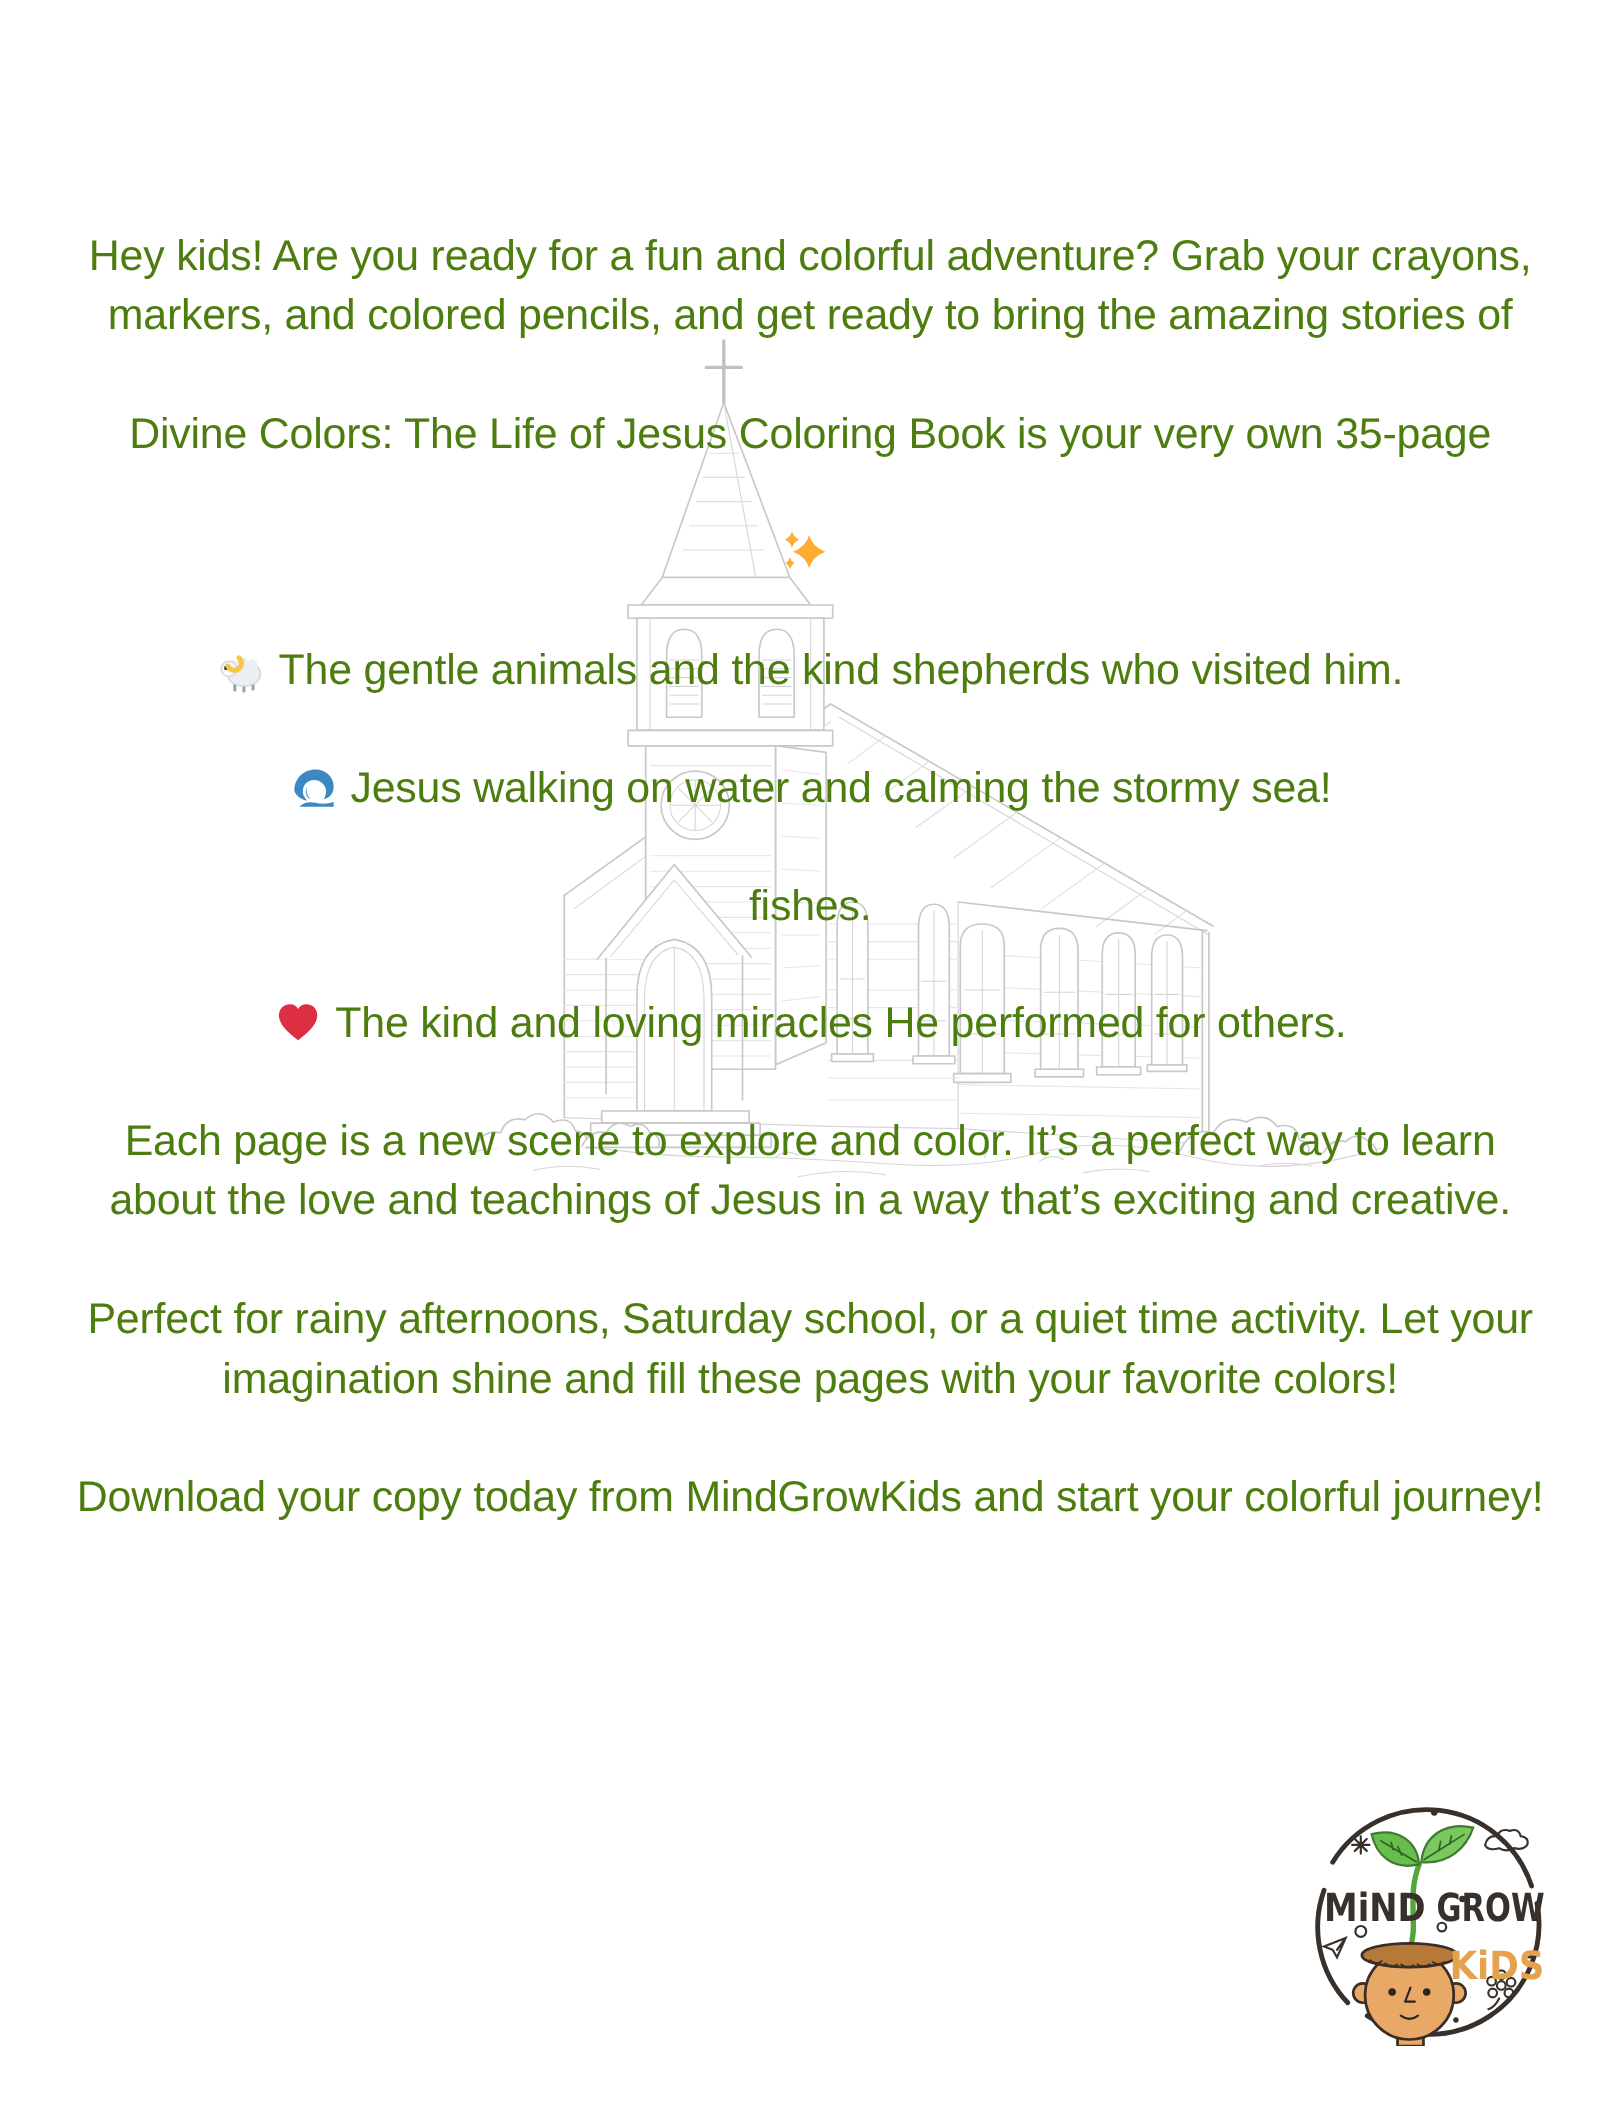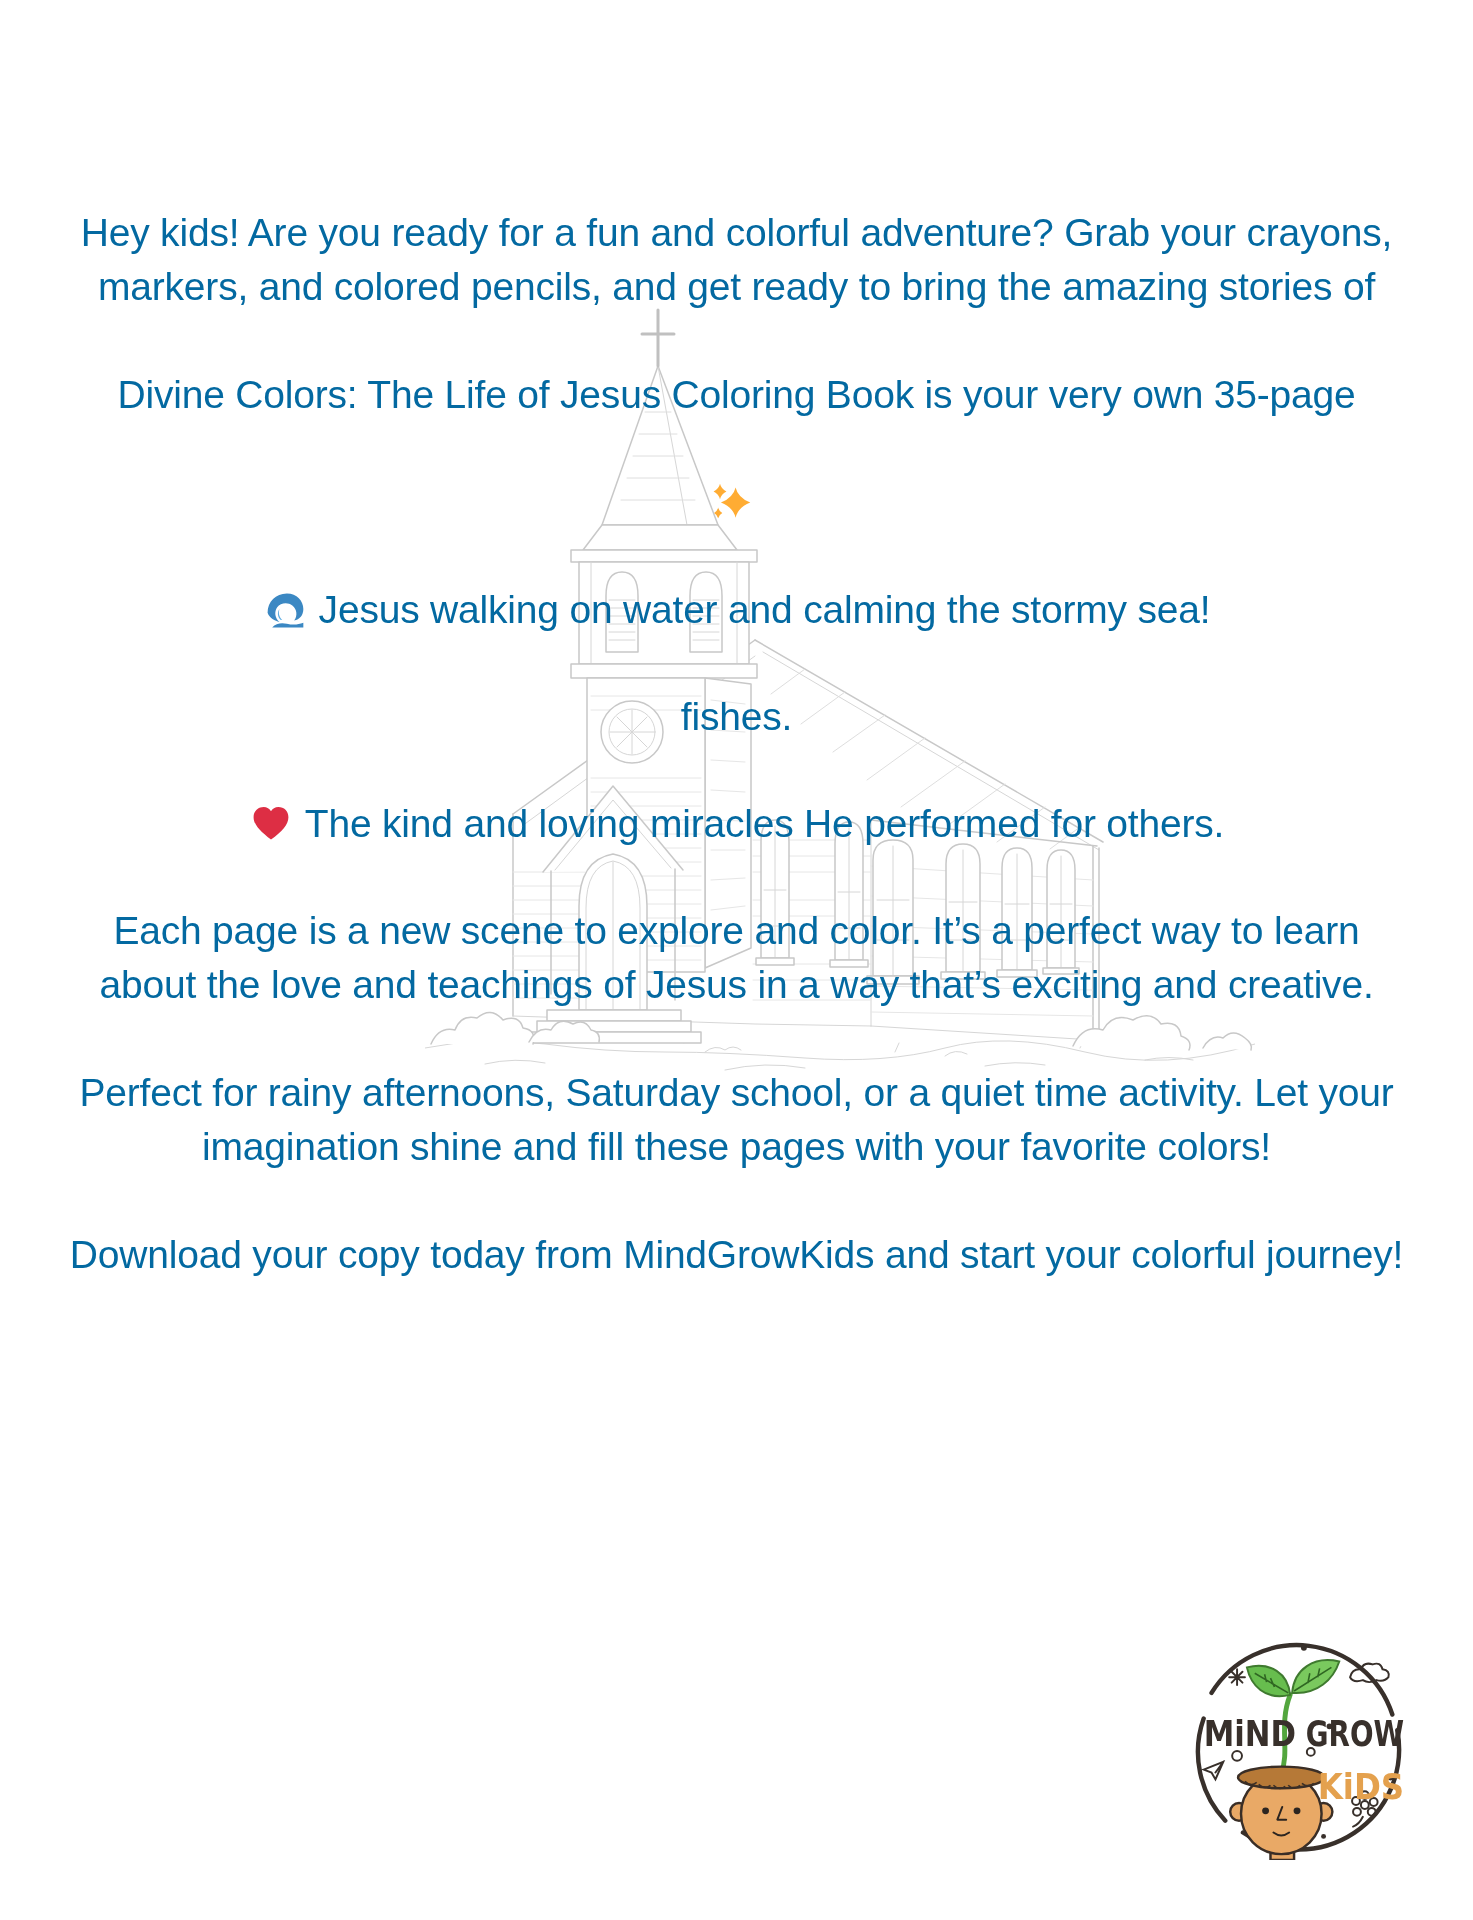--- a/index.html
+++ b/index.html
@@ -1,18 +1,18 @@
 <!DOCTYPE html>
 <html><head>
 <meta charset="utf-8">
 <style>
   html,body{margin:0;padding:0;background:#ffffff;}
   .page{
     position:relative;width:1473px;height:1920px;overflow:hidden;background:#ffffff;
-    font-family:"Liberation Sans","DejaVu Sans",sans-serif;color:#0369a1;
+    font-family:"Liberation Sans","DejaVu Sans",sans-serif;color:#4d7c0f;
   }
   
   .church{position:absolute;left:425px;top:300px;z-index:1;}
   .church path,.church rect,.church circle,.church ellipse{stroke:#c8c8c8;fill:none;stroke-width:1.5;stroke-linecap:round;stroke-linejoin:round;}
   .church .fillw{fill:#ffffff;}
   .church .thin{stroke:#d6d6d6;stroke-width:1;}
   .church .sid{stroke:#e6e6e6;stroke-width:1;}
   .church .hat{stroke:#dedede;stroke-width:1;}
   
   .content{position:absolute;left:0;top:0;right:0;z-index:2;padding-top:206px;text-align:center;
@@ -125,20 +125,34 @@
     <p class="bullet">
       <span class="line">
         <svg class="em" width="44" height="44" viewBox="0 0 48 48" aria-hidden="true">
           <path fill="#FFAC33" d="M29 7 Q31.5 18 45 23.5 Q31.5 29 29 40 Q26.5 29 13 23.5 Q26.5 18 29 7 Z"></path>
           <path fill="#FFAC33" d="M12 3 Q13.3 8.6 19 11.5 Q13.3 14.4 12 20 Q10.7 14.4 5 11.5 Q10.7 8.6 12 3 Z"></path>
           <path fill="#FFAC33" d="M10 29 Q10.9 32.8 14.5 34.8 Q10.9 36.8 10 40.6 Q9.1 36.8 5.5 34.8 Q9.1 32.8 10 29 Z"></path>
         </svg>
       </span>
     </p>
 
+    <p class="bullet">
+      <span class="line">
+        <svg class="em" width="44" height="44" viewBox="0 0 48 48" aria-hidden="true">
+          <path d="M18 38 v6 M27 39 v6 M36 37 v6" stroke="#90A4AE" stroke-width="3" stroke-linecap="round"></path>
+          <ellipse cx="27" cy="28" rx="16.5" ry="12" fill="#ECEFF1" stroke="#CFD8DC" stroke-width="1.5"></ellipse>
+          <circle cx="17" cy="20" r="5.5" fill="#ECEFF1"></circle>
+          <circle cx="26" cy="17.5" r="5.5" fill="#ECEFF1"></circle>
+          <circle cx="35" cy="19" r="5.5" fill="#ECEFF1"></circle>
+          <circle cx="12" cy="23" r="7.5" fill="#FAFAFA" stroke="#CFD8DC" stroke-width="1.5"></circle>
+          <circle cx="9.5" cy="22" r="2.2" fill="#263238"></circle>
+          <path d="M22 12 a7 7 0 1 1 -11 8" fill="none" stroke="#F5C544" stroke-width="5" stroke-linecap="round"></path>
+        </svg><span>The gentle animals and the kind shepherds who visited him.</span>
+      </span>
+    </p>
 
     <p class="bullet">
       <span class="line">
         <svg class="em" width="44" height="44" viewBox="0 0 48 48" aria-hidden="true">
           <path fill="#3B88C3" d="M5 27 C5 15 14 6 26 6 C37 6 44 14 44 23 C44 30 40 34.5 34 35.5 C38 30 37 23 32 19 C27 15 19 16 15.5 21 C12 26 13 33 18 37 C13 36 7 33 5 27 Z"></path>
           <path fill="#3B88C3" d="M44 43 H10 C14 38.6 20 37.6 26 39 C32 40.4 38 40.4 44 38 Z"></path>
           <path fill="#5DADE2" d="M19 34.5 C15.8 31.5 15.4 26.4 18 23 C16.6 27 17.4 31.6 21 34.8 Z"></path>
         </svg><span>Jesus walking on water and calming the stormy sea!</span>
       </span>
     </p>

